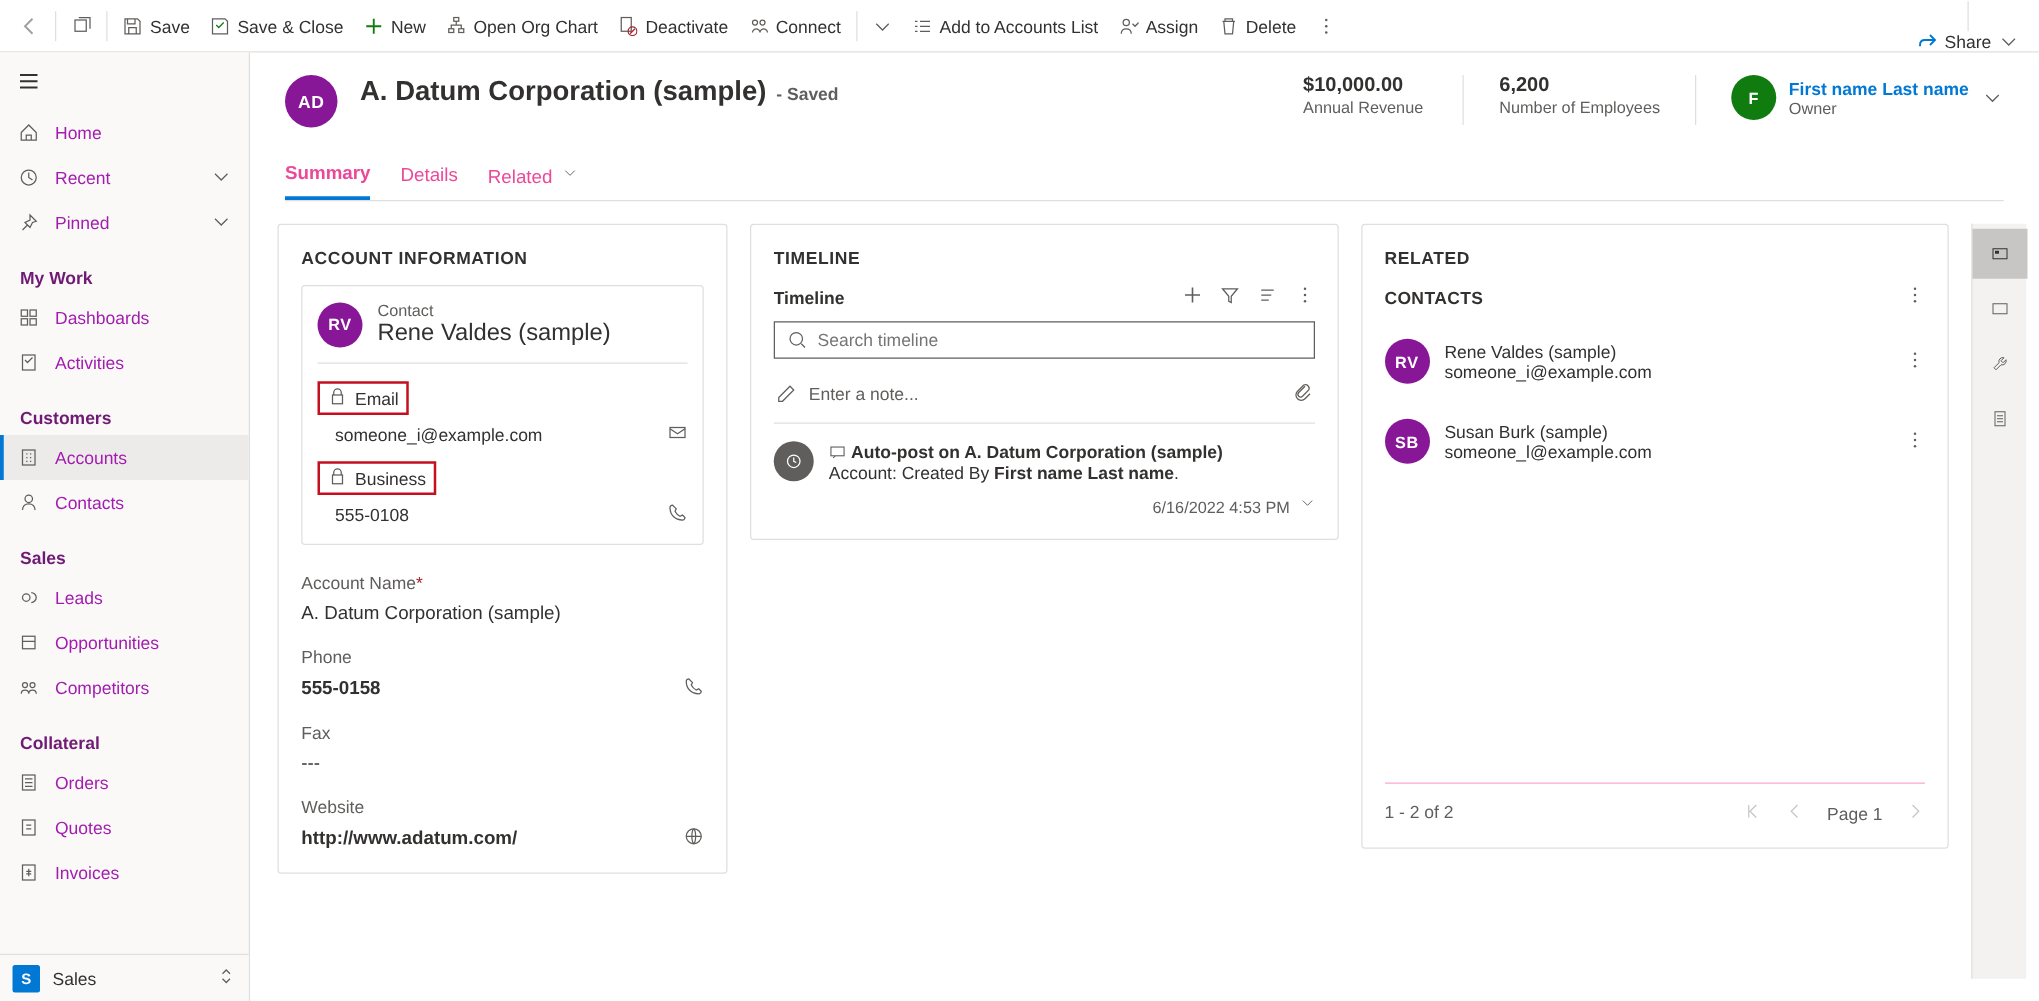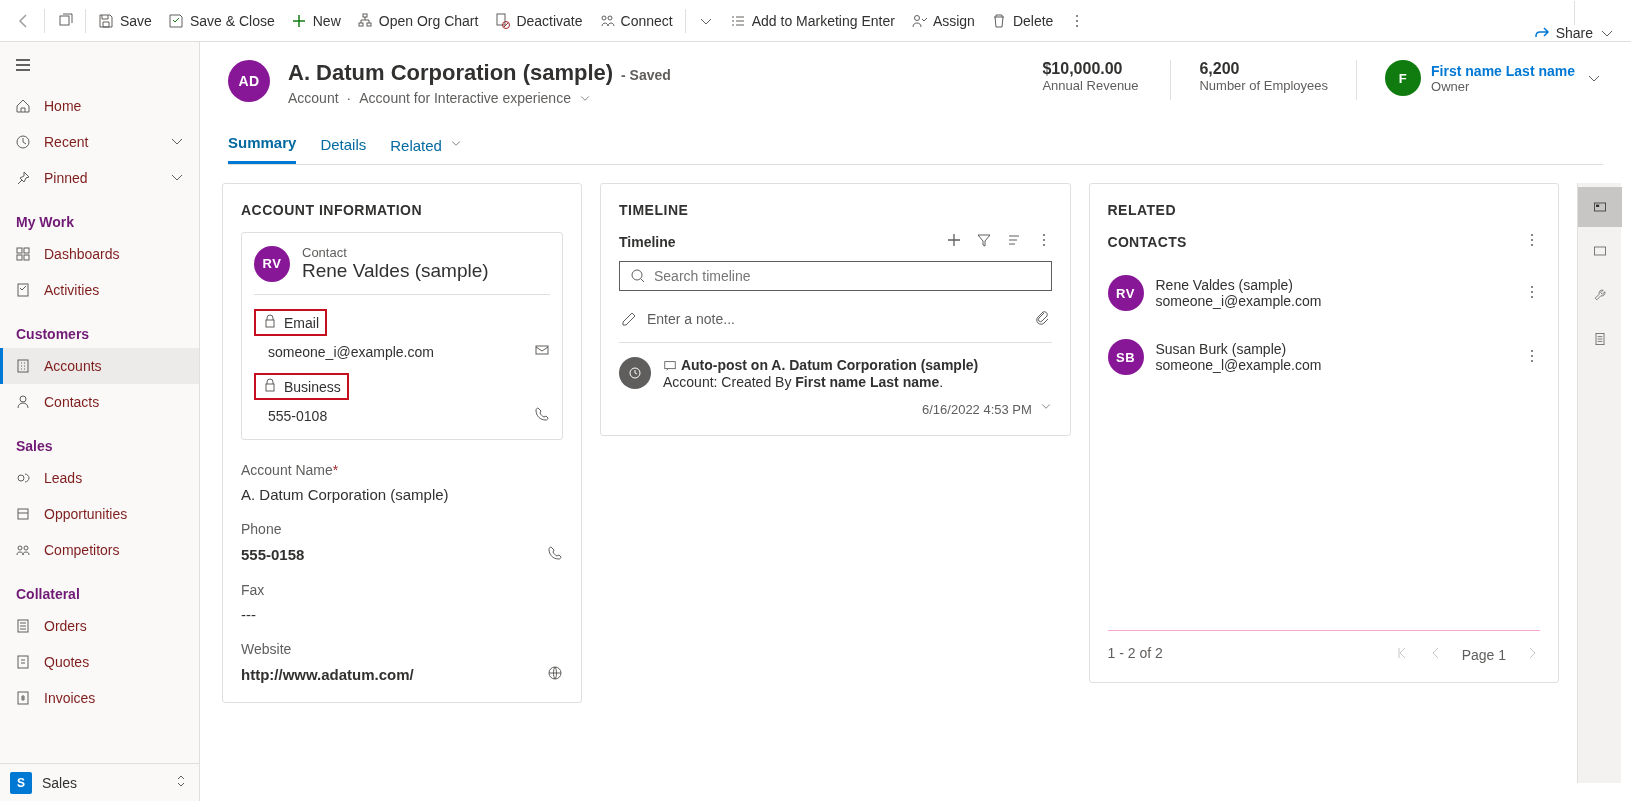--- a/index.html
+++ b/index.html
@@ -7,21 +7,21 @@
   .app { display: flex; flex-direction: column; height: 801px; width: 1631px; }
   .topbar { height: 42px; border-bottom: 1px solid #e1dfdd; display: flex; align-items: center; padding: 0 8px; gap: 12px; }
   .topbar .left { display:flex; align-items:center; gap: 0; }
   .topbar .right { margin-left:auto; display:flex; align-items:center;flex-direction:column; }
   .topbar .cmd { display:flex; align-items:center; gap:6px; height:100%; padding:0 8px; cursor:pointer; color:#323130; }
   .topbar .cmd .icon { width:16px; height:16px; display:flex; align-items:center; justify-content:center; color:#605e5c; }
   .vsep { width:1px; height:24px; background:#e1dfdd; margin:0 4px; }
   .main { flex:1; display:flex; min-height:0; }
   .sidebar { width:200px; min-width:200px; border-right:1px solid #e1dfdd; background:#faf9f8; overflow-y:auto; padding-bottom:40px; position:relative; }
   .sidebar .sec-header { padding:18px 16px 6px 16px; font-weight:600; color:#701a75; font-size:14px; }
-  .sidebar .nav-item { display:flex; align-items:center; gap:12px; height:36px; padding:0 14px; cursor:pointer; color:#7f1d1d; }
+  .sidebar .nav-item { display:flex; align-items:center; gap:12px; height:36px; padding:0 14px; cursor:pointer; color:#a21caf; }
   .sidebar .nav-item.logo { height:46px; }
   .sidebar .nav-item .ic { width:18px; height:18px; display:flex; align-items:center; justify-content:center; color:#605e5c; }
   .sidebar .nav-item.active { background:#edebe9; border-left:3px solid #0078d4; padding-left:11px; }
   .sidebar .nav-item .chev { margin-left:auto; color:#605e5c; }
   .sidebar .bottom { position:absolute; bottom:0; left:0; right:0; height:38px; border-top:1px solid #e1dfdd; display:flex; align-items:center; padding:0 10px; gap:10px; background:#faf9f8; }
   .sidebar .bottom .sq { width:22px; height:22px; background:#0078d4; color:#fff; display:flex; align-items:center; justify-content:center; font-weight:600; font-size:12px; border-radius:2px; }
   .sidebar .bottom .chev { margin-left:auto; color:#605e5c; }
   .content { flex:1; display:flex; flex-direction:column; min-width:0; }
   .header { padding:18px 28px 0 28px; }
   .header-row { display:flex; align-items:flex-start; gap:18px; }
@@ -34,21 +34,21 @@
   .header-metrics { margin-left:auto; display:flex; align-items:flex-start; gap:28px; }
   .metric { min-width:100px; }
   .metric .val { font-weight:600; font-size:16px; }
   .metric .lbl { color:#605e5c; font-size:13px; }
   .metric-sep { width:1px; background:#e1dfdd; height:40px; }
   .owner-block { display:flex; align-items:center; gap:10px; }
   .owner-block .name { color:#0078d4; font-weight:600; }
   .owner-block .role { color:#605e5c; font-size:13px; }
   .chev-down { color:#605e5c; width:18px; }
   .tabs { display:flex; gap:24px; margin-top:18px; border-bottom:1px solid #e1dfdd; align-items:center; }
-  .tab { padding:10px 0; cursor:pointer; color:#0369a1; font-size:15px; }
+  .tab { padding:10px 0; cursor:pointer; color:#ec4899; font-size:15px; }
   .tab.active { font-weight:600; border-bottom:3px solid #0078d4; }
   .tab .chev { color:#605e5c; margin-left:4px; }
   .body { flex:1; padding:18px 10px 18px 22px; display:flex; gap:18px; overflow:auto; min-height:0; }
   .card { background:#fff; border:1px solid #e1dfdd; border-radius:3px; padding:18px; }
   .col1 { width:360px; min-width:360px; display:flex; flex-direction:column; }
   .col2 { flex:1; min-width:0; }
   .col3 { flex:1; min-width:0; }
   .card h3 { font-size:14px; font-weight:600; letter-spacing:.5px; color:#323130; margin-bottom:14px; }
   .contact-card { border:1px solid #e1dfdd; border-radius:3px; padding:12px; margin-bottom:22px; }
   .contact-card .top { display:flex; align-items:center; gap:12px; border-bottom:1px solid #e1dfdd; padding-bottom:12px; margin-bottom:4px; }
@@ -173,21 +173,21 @@
           <svg viewBox="0 0 16 16">
             <path d="M3 6l5 5 5-5" stroke="#605e5c" fill="none"></path>
           </svg>
         </div>
       <div class="cmd">
         <span class="icon">
             <svg viewBox="0 0 16 16">
               <path d="M2 4h2M2 8h2M2 12h2M6 4h8M6 8h8M6 12h8" stroke="#605e5c"></path>
             </svg>
           </span>
-        <span>Add to Marketing Enter</span>
+        <span>Add to Accounts List</span>
       </div>
       <div class="cmd">
         <span class="icon">
             <svg viewBox="0 0 16 16">
               <circle cx="6" cy="5" r="2.5" stroke="#605e5c" fill="none"></circle>
               <path d="M2 14c0-3 2-4 4-4s4 1 4 4" stroke="#605e5c" fill="none"></path>
               <path d="M11 6l2 2 3-3" stroke="#605e5c" fill="none"></path>
             </svg>
           </span>
         <span>Assign</span>
@@ -376,28 +376,20 @@
       </div>
     </div>
 
     <div class="content">
       <div class="header">
         <div class="header-row">
           <div class="avatar">AD</div>
           <div class="title-block">
             <h1>A. Datum Corporation (sample)</h1>
             <span class="saved">- Saved</span>
-            <div class="subtitle">
-              <span>Account</span>
-              <span>·</span>
-              <span>Account for Interactive experience</span>
-              <svg viewBox="0 0 16 16" style="width:12px">
-                  <path d="M3 6l5 5 5-5" stroke="#605e5c" fill="none"></path>
-                </svg>
-            </div>
           </div>
           <div class="header-metrics">
             <div class="metric">
               <div class="val">$10,000.00</div>
               <div class="lbl">Annual Revenue</div>
             </div>
             <div class="metric-sep"></div>
             <div class="metric">
               <div class="val">6,200</div>
               <div class="lbl">Number of Employees</div>

